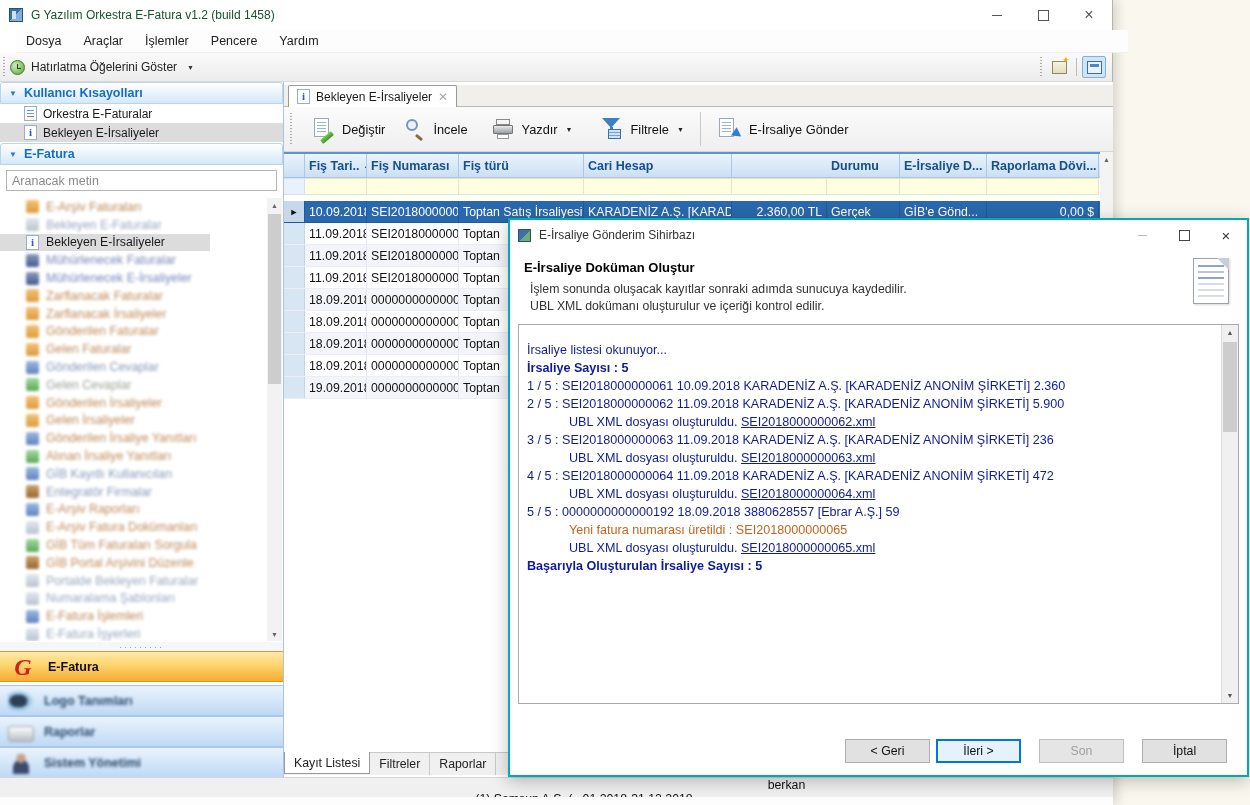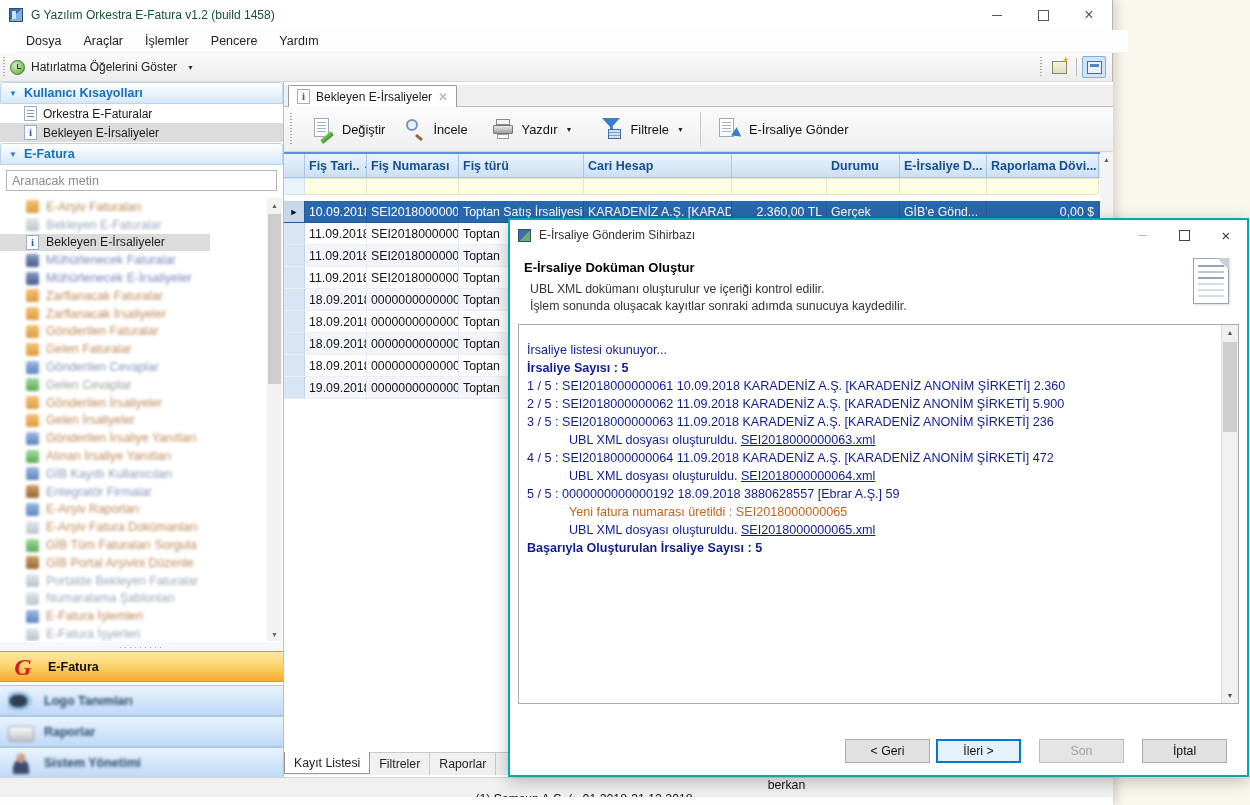--- a/index.html
+++ b/index.html
@@ -646,29 +646,30 @@
     <div class="dlg-titlebar">
       <span class="dlg-ico"></span>
       <span class="dlg-title">E-İrsaliye Gönderim Sihirbazı</span>
       <div class="dlg-controls">
         <div class="dlg-btn dis"></div>
         <div class="dlg-btn max"></div>
         <div class="dlg-btn close">×</div>
       </div>
     </div>
     <div class="dlg-heading">E-İrsaliye Doküman Oluştur</div>
+    <div class="dlg-desc">İşlem sonunda oluşacak kayıtlar sonraki adımda sunucuya kaydedilir.</div>
     <div class="dlg-desc">UBL XML dokümanı oluşturulur ve içeriği kontrol edilir.</div>
-    <div class="dlg-desc">İşlem sonunda oluşacak kayıtlar sonraki adımda sunucuya kaydedilir.</div>
     <div class="dlg-doc-ico"></div>
 
     <div class="log-panel">
       <div class="log-line"><span>İrsaliye listesi okunuyor...</span></div>
       <div class="log-line bold"><span>İrsaliye Sayısı : 5</span></div>
       <div class="log-line"><span>1 / 5 : SEI2018000000061 10.09.2018 KARADENİZ A.Ş. [KARADENİZ ANONİM ŞİRKETİ] 2.360</span></div>
       <div class="log-line"><span>2 / 5 : SEI2018000000062 11.09.2018 KARADENİZ A.Ş. [KARADENİZ ANONİM ŞİRKETİ] 5.900</span></div>
+      <div class="log-line ind"><span>UBL XML dosyası oluşturuldu. </span><a class="log-link">SEI2018000000062.xml</a></div>
       <div class="log-line"><span>3 / 5 : SEI2018000000063 11.09.2018 KARADENİZ A.Ş. [KARADENİZ ANONİM ŞİRKETİ] 236</span></div>
       <div class="log-line ind"><span>UBL XML dosyası oluşturuldu. </span><a class="log-link">SEI2018000000063.xml</a></div>
       <div class="log-line"><span>4 / 5 : SEI2018000000064 11.09.2018 KARADENİZ A.Ş. [KARADENİZ ANONİM ŞİRKETİ] 472</span></div>
       <div class="log-line ind"><span>UBL XML dosyası oluşturuldu. </span><a class="log-link">SEI2018000000064.xml</a></div>
       <div class="log-line"><span>5 / 5 : 0000000000000192 18.09.2018 3880628557 [Ebrar A.Ş.] 59</span></div>
       <div class="log-line ind warn"><span>Yeni fatura numarası üretildi : SEI2018000000065</span></div>
       <div class="log-line ind"><span>UBL XML dosyası oluşturuldu. </span><a class="log-link">SEI2018000000065.xml</a></div>
       <div class="log-line bold"><span>Başarıyla Oluşturulan İrsaliye Sayısı : 5</span></div>
       <div class="dlg-scroll">
         <div class="arr">▲</div>

